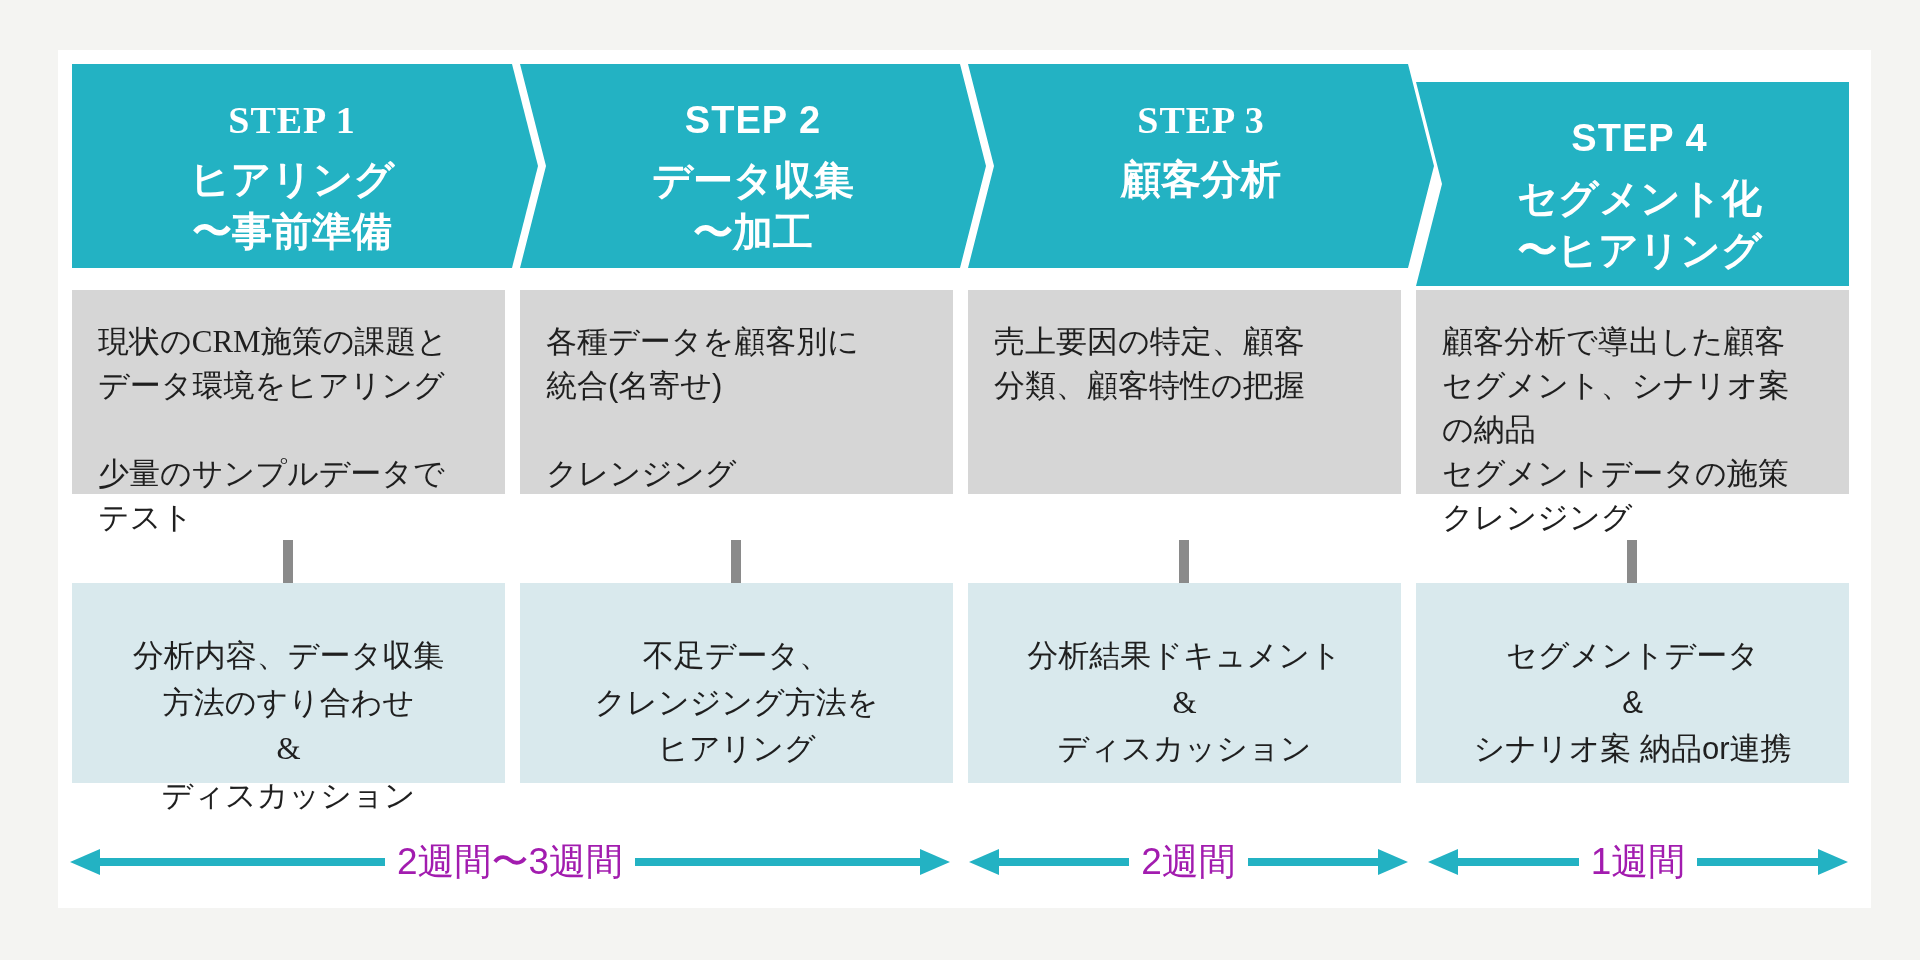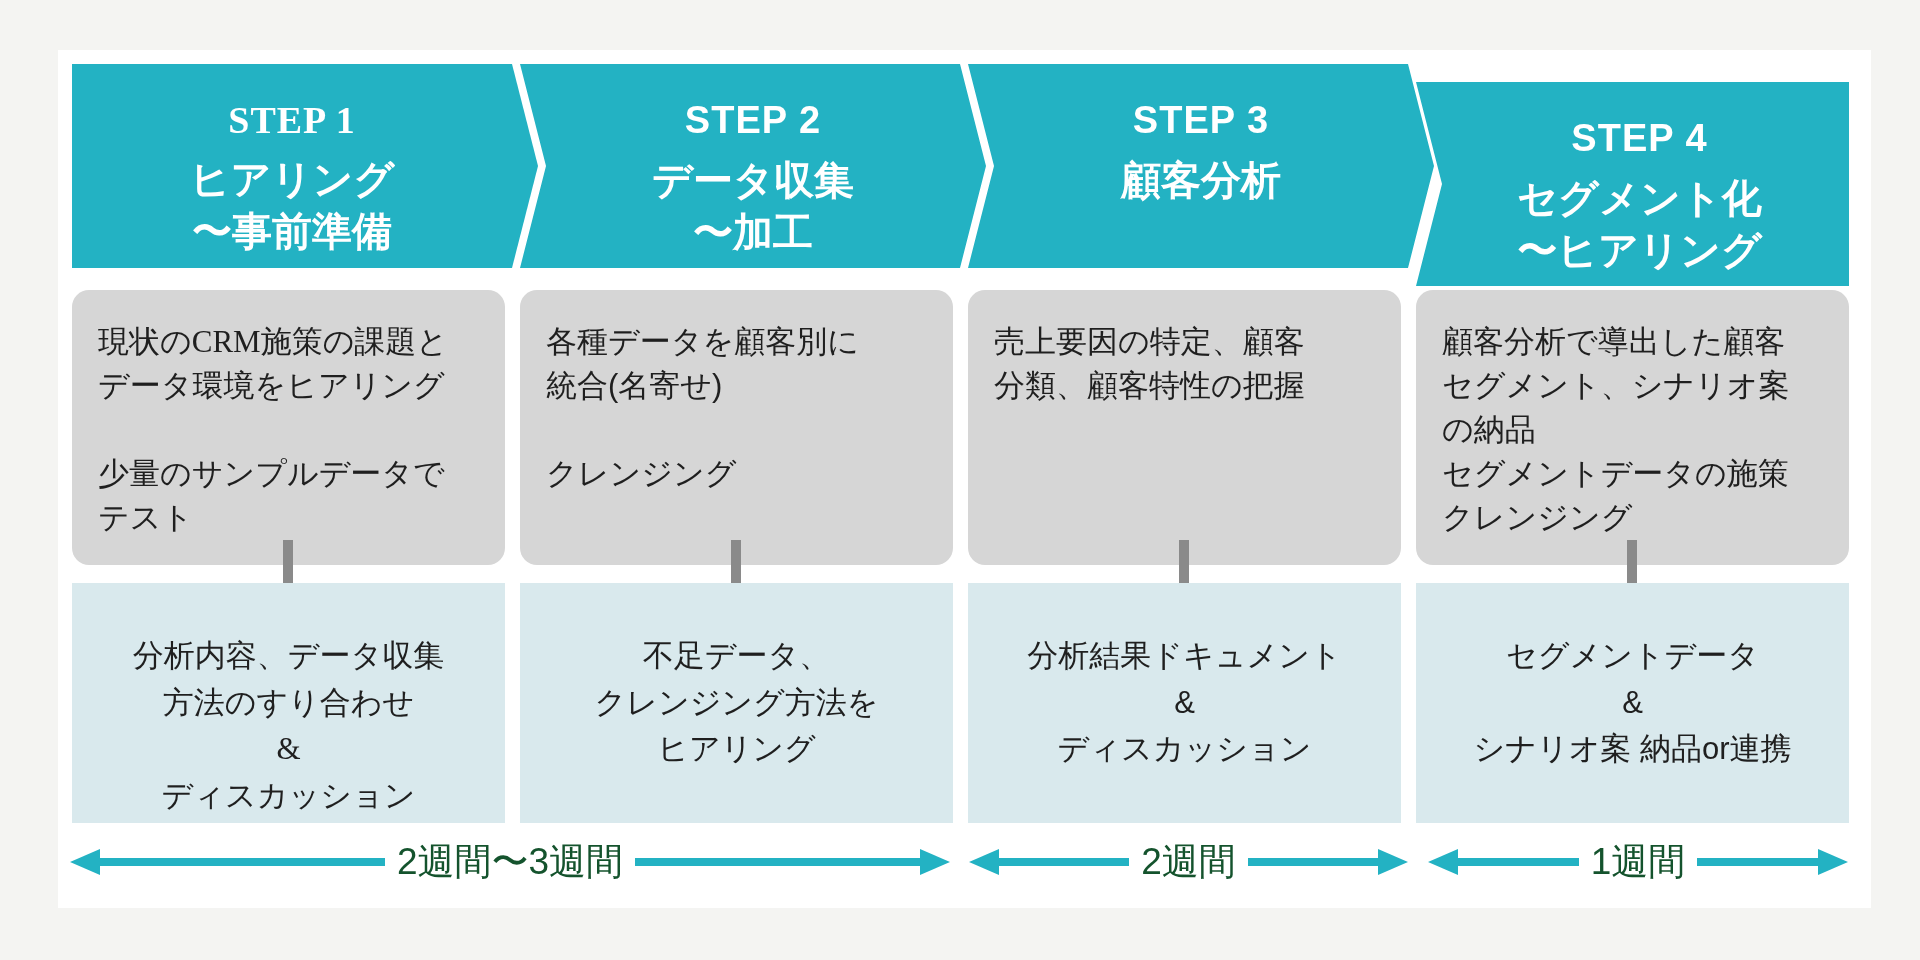--- a/index.html
+++ b/index.html
@@ -9,66 +9,66 @@
     font-family:"Liberation Sans","DejaVu Sans",sans-serif;
     color:var(--body-text,#1f1f1f);
     position:relative;overflow:hidden;
   }
   .card{
     position:absolute;left:58px;top:50px;width:1813px;height:858px;
     background:var(--card-bg,#ffffff);
   }
   
   .abs{position:absolute;}
-  .c0{left:72px;font-family:Liberation Serif, serif;}  .c1{left:520px;}  .c2{left:968px;}  .c3{left:1416px;}
+  .c0{left:72px;font-family:Liberation Serif, serif;}  .c1{left:520px;}  .c2{left:968px;font-family:Liberation Serif, serif;}  .c3{left:1416px;}
   .colw{width:433px;}
 
   
   .header{
     top:64px;height:204px;background:var(--accent-teal,#23b2c3);
     color:var(--header-text,#ffffff);
     display:flex;flex-direction:column;align-items:center;
     box-sizing:border-box;padding-top:30px;text-align:center;
   }
   .header.tip-right{width:466px;clip-path:polygon(0 0,440px 0,466px 50%,440px 100%,0 100%);padding-right:26px;}
   .header.notch-tip{width:466px;clip-path:polygon(0 0,440px 0,466px 50%,440px 100%,0 100%,26px 50%);text-align:center;}
   .header.notch-flat{width:433px;clip-path:polygon(0 0,433px 0,433px 100%,0 100%,26px 50%);padding-left:14px;margin-top:18px;}
   .step-label{font-size:38px;font-weight:bold;line-height:52px;letter-spacing:1px;}
   .step-title{font-size:40px;font-weight:bold;line-height:52px;margin-top:8px;white-space:pre-line;}
 
   
   .desc{
-    top:290px;height:275px;background:var(--gray-box,#d6d6d6);
+    top:290px;height:204px;background:var(--gray-box,#d6d6d6);
     box-sizing:border-box;padding:30px 24px 0 26px;
-    font-size:31px;line-height:1.42;white-space:pre-line;border-radius:17px;
+    font-size:31px;line-height:1.42;white-space:pre-line;
   }
 
   
   .down-arrow{top:540px;width:10px;height:52px;background:var(--arrow-gray,#8a8a8a);}
   .down-arrow::after{
     content:"";position:absolute;top:52px;left:-10px;width:0;height:0;
     border-left:15px solid transparent;border-right:15px solid transparent;
     border-top:22px solid var(--arrow-gray,#8a8a8a);
   }
   .a0{left:283px;} .a1{left:731px;} .a2{left:1179px;} .a3{left:1627px;}
 
   
   .deliv{
-    top:583px;height:240px;background:var(--blue-box,#d9e9ed);
+    top:583px;height:200px;background:var(--blue-box,#d9e9ed);
     box-sizing:border-box;padding-top:50px;text-align:center;
     font-size:31px;line-height:1.5;white-space:pre-line;
   }
 
   
   .timeline{top:836px;height:52px;display:flex;align-items:center;}
   .t0{left:70px;width:880px;} .t1{left:969px;width:439px;} .t2{left:1428px;width:420px;}
   .tl-head-left{width:0;height:0;border-top:13px solid transparent;border-bottom:13px solid transparent;border-right:30px solid var(--accent-teal,#23b2c3);}
   .tl-head-right{width:0;height:0;border-top:13px solid transparent;border-bottom:13px solid transparent;border-left:30px solid var(--accent-teal,#23b2c3);}
   .tl-line{flex:1;height:8px;background:var(--accent-teal,#23b2c3);}
-  .tl-label{margin:0 12px;font-size:37px;color:#14532d;white-space:nowrap;}
+  .tl-label{margin:0 12px;font-size:37px;color:#a21caf;white-space:nowrap;}
 </style>
 </head>
 <body>
 
 <div class="card"></div>
 
 <div class="abs header tip-right c0">
   <div class="step-label">STEP 1</div>
   <div class="step-title">ヒアリング
 〜事前準備</div>

